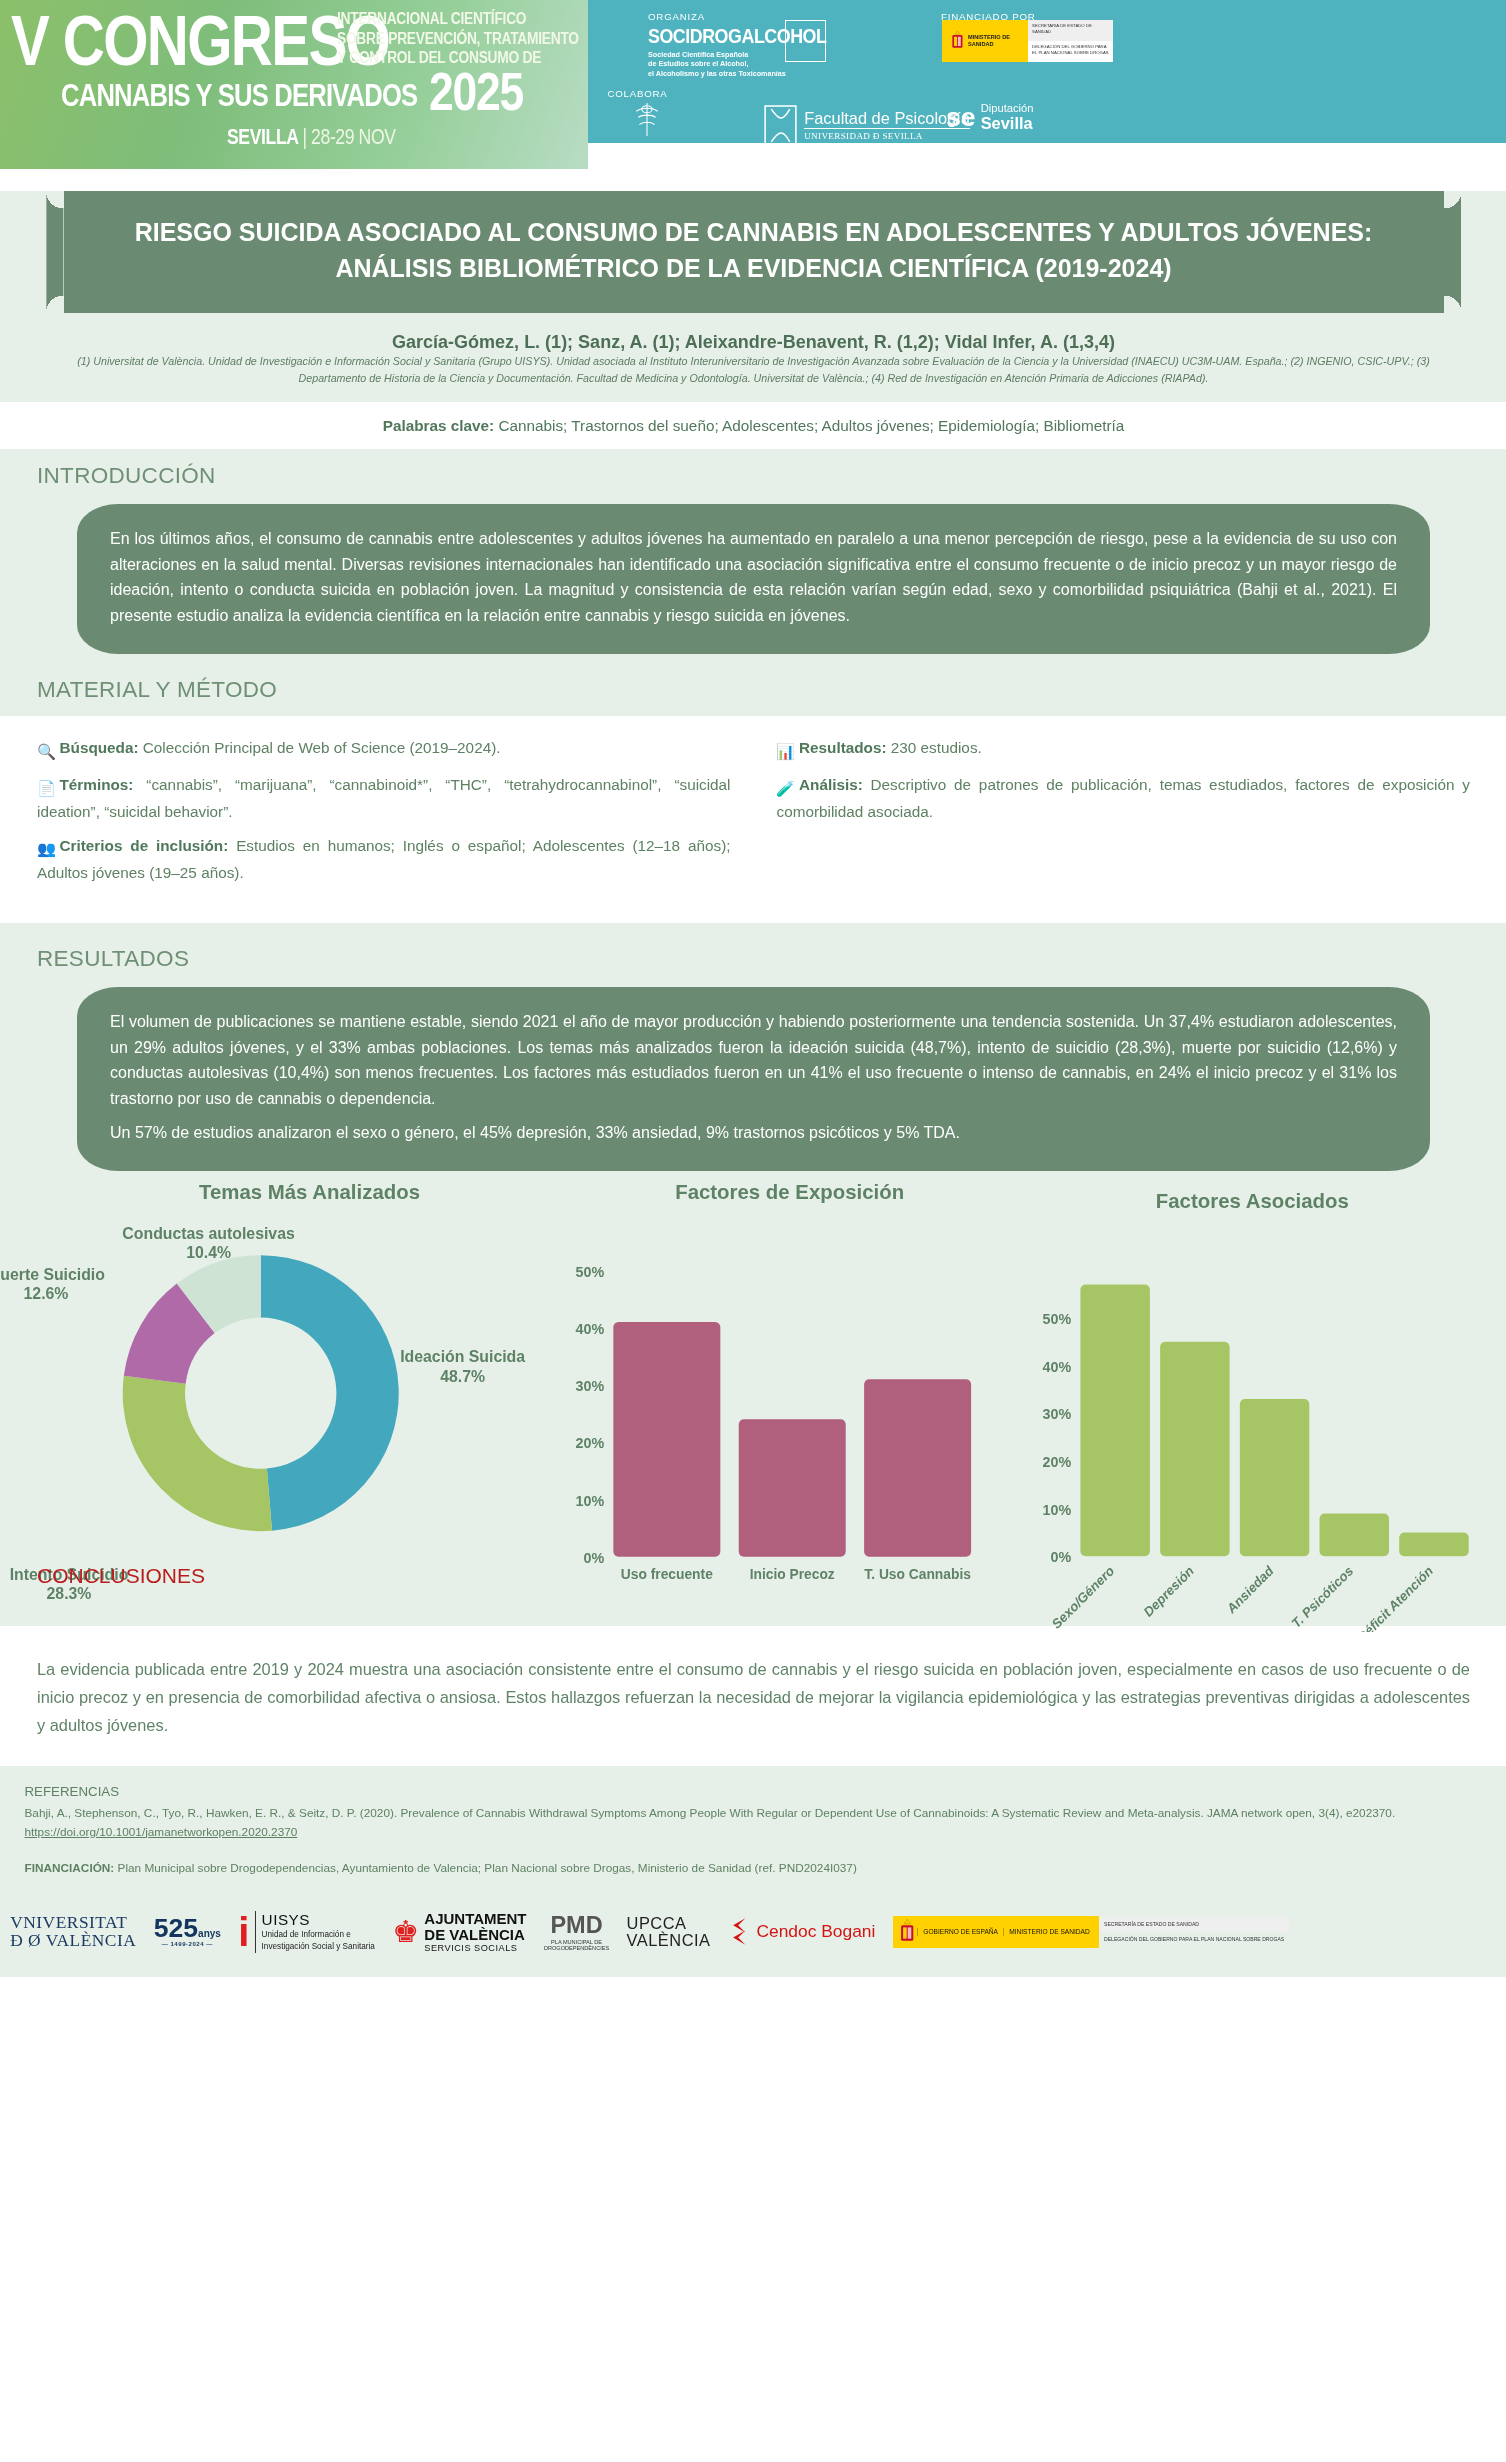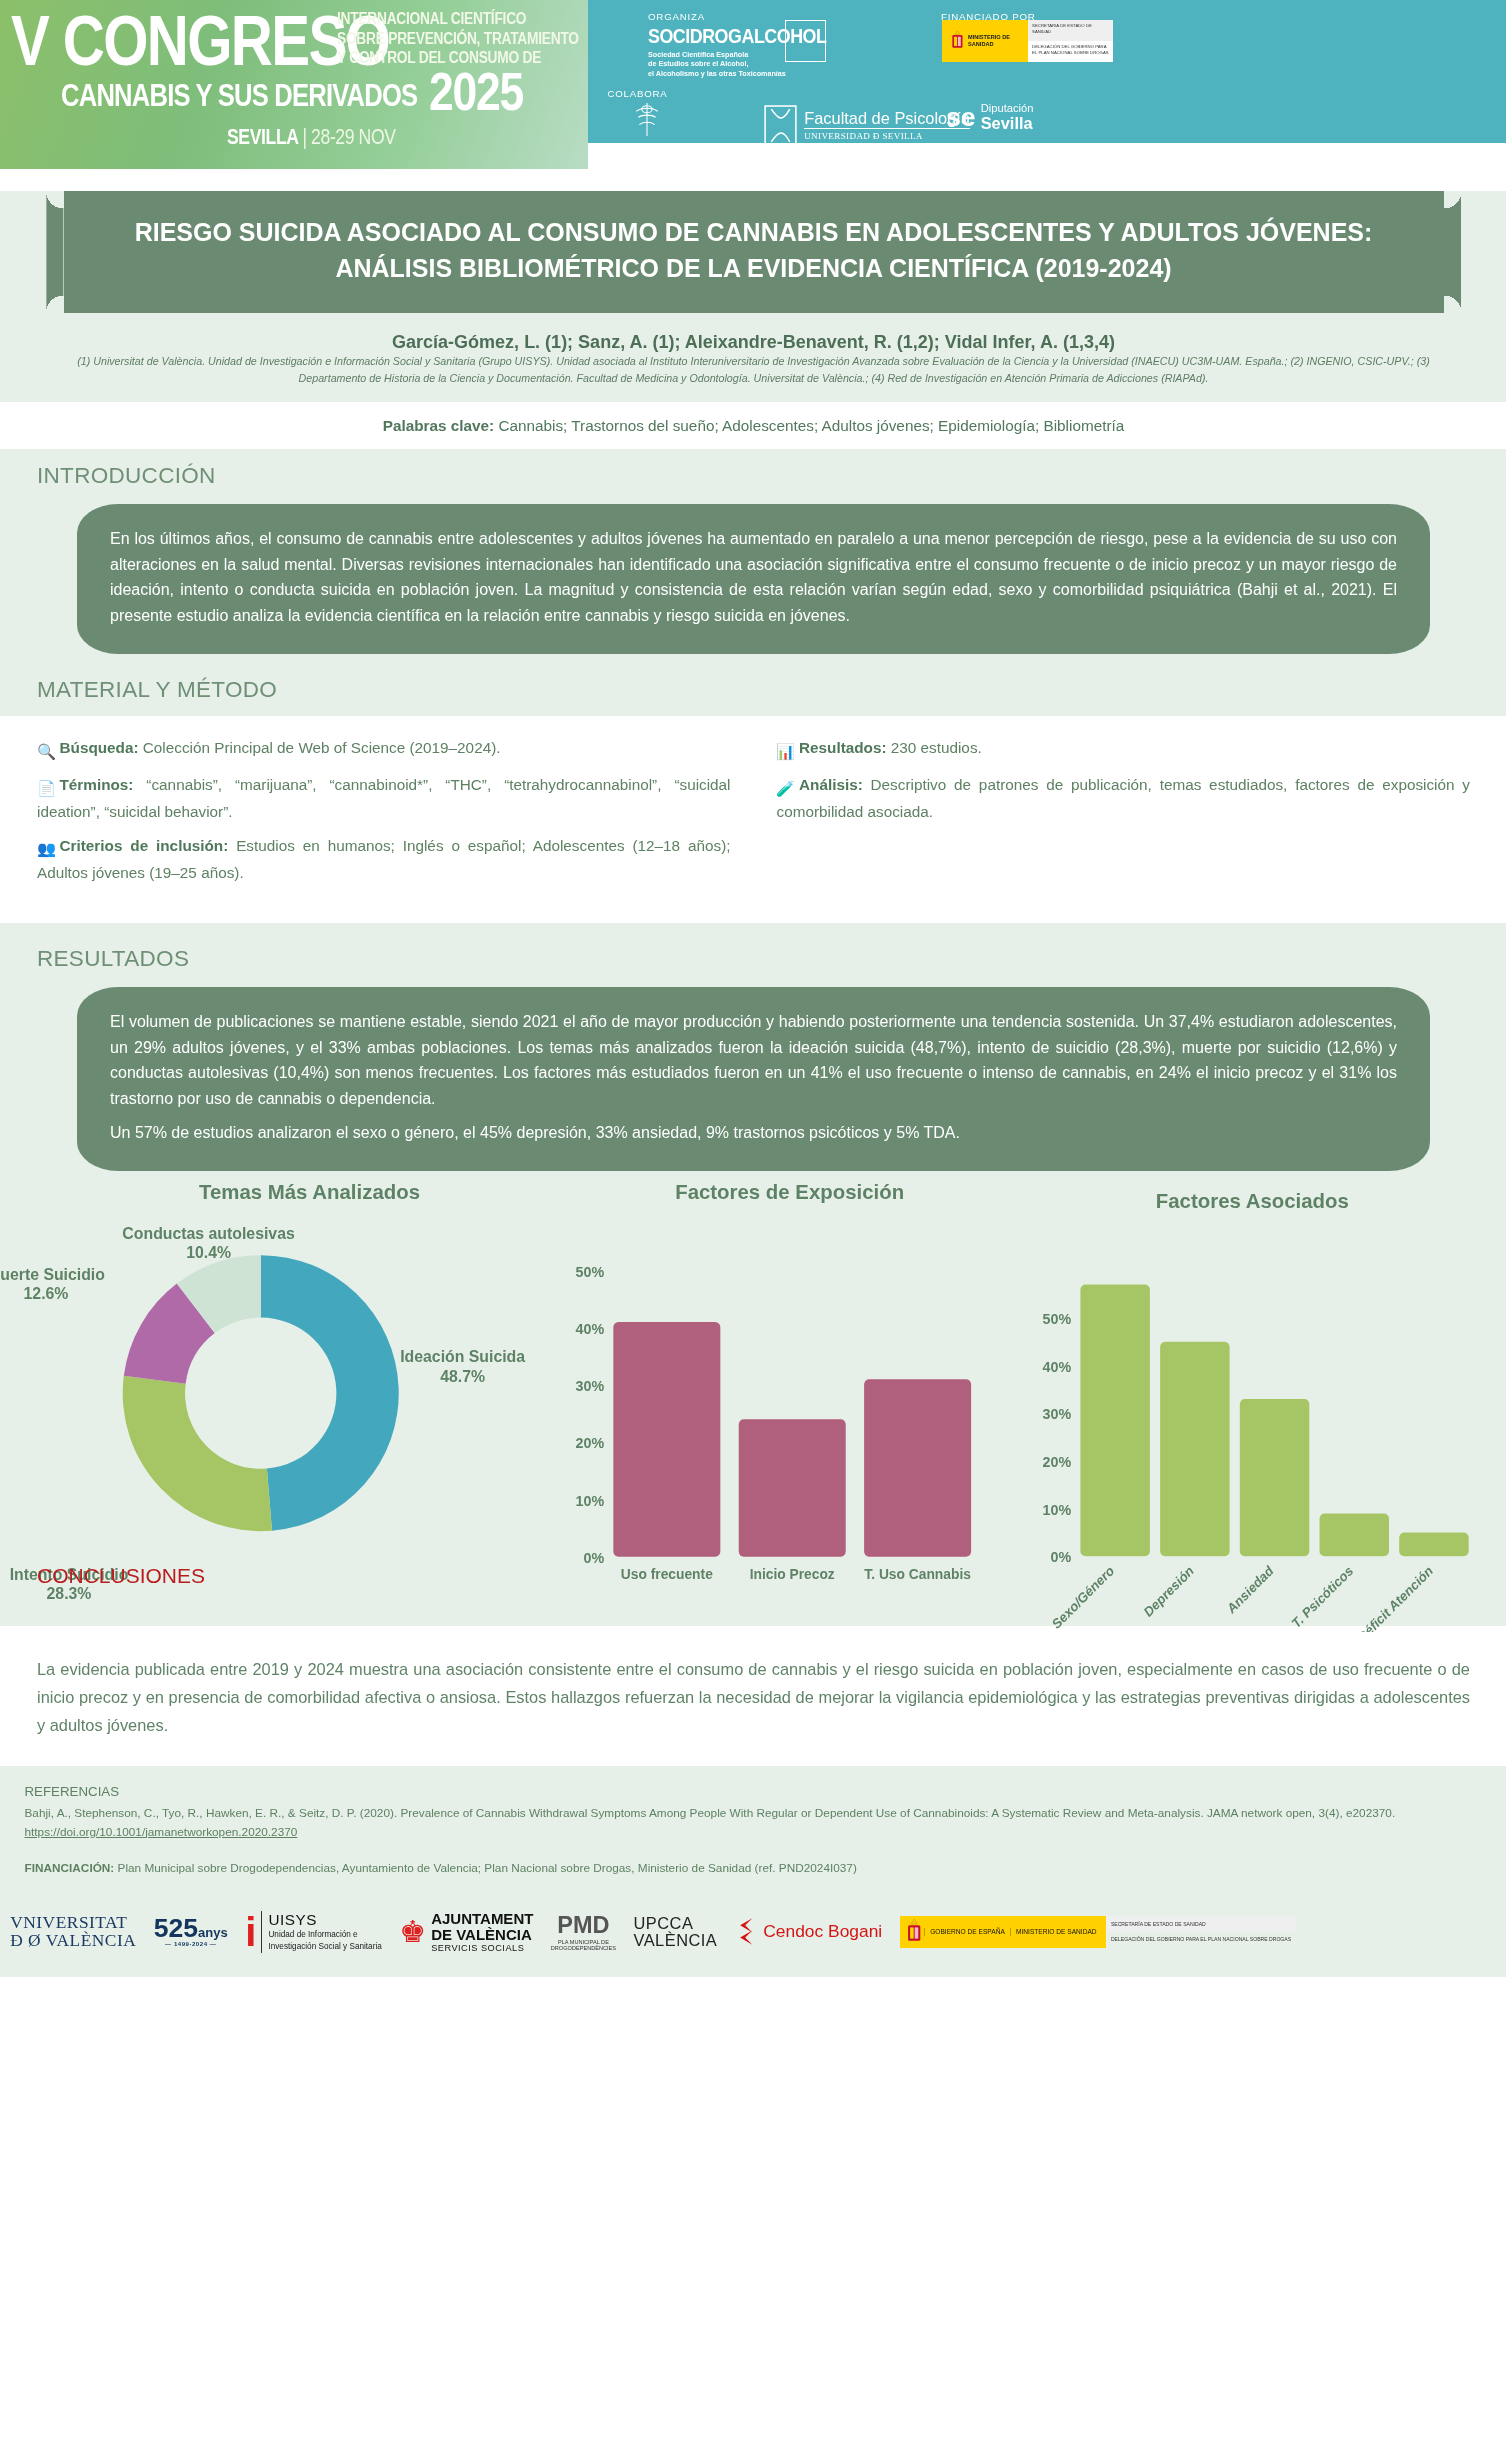--- a/index.html
+++ b/index.html
@@ -307,21 +307,21 @@
     height: 91px;
     display:flex;
     align-items:center;
     gap: 17.4px;
     padding: 0 10.2px;
   }
   .flogo { display:flex; align-items:center; flex: 0 0 auto; }
 
   .uv { color:#1b3a63; font-family:"Liberation Serif", serif; font-size:17.4px; line-height:1.02; letter-spacing:0.5px;}
   .n525 { color:#14365e; font-weight:800; font-size:26.6px; line-height:0.9; text-align:center;}
-  .n525 .anys { font-size:13px; }
+  .n525 .anys { font-size:10px; }
   .n525 .yrs { font-size:6.1px; letter-spacing:0.5px; font-weight:600;}
   .uisys-i { color:#e02020; font-size:40px; font-weight:700; line-height:0.8;}
   .uisys-t { border-left:1px solid #333; padding-left:6.1px; margin-left:5.1px;}
   .uisys-t .u1 { font-size:15.3px; letter-spacing:0.5px; color:#111;}
   .uisys-t .u2 { font-size:8.2px; color:#222; line-height:1.5;}
   .ayt { }
   .ayt .a1 { font-size:15px; font-weight:800; color:#111; line-height:1.05;}
   .ayt .a2 { font-size:9.2px; color:#111; letter-spacing:0.5px;}
   .crest-red { color:#e02020; font-size:30px; line-height:1; margin-right:5.1px;}
   .pmd { color:#555; font-weight:800; font-size:23.5px;}

